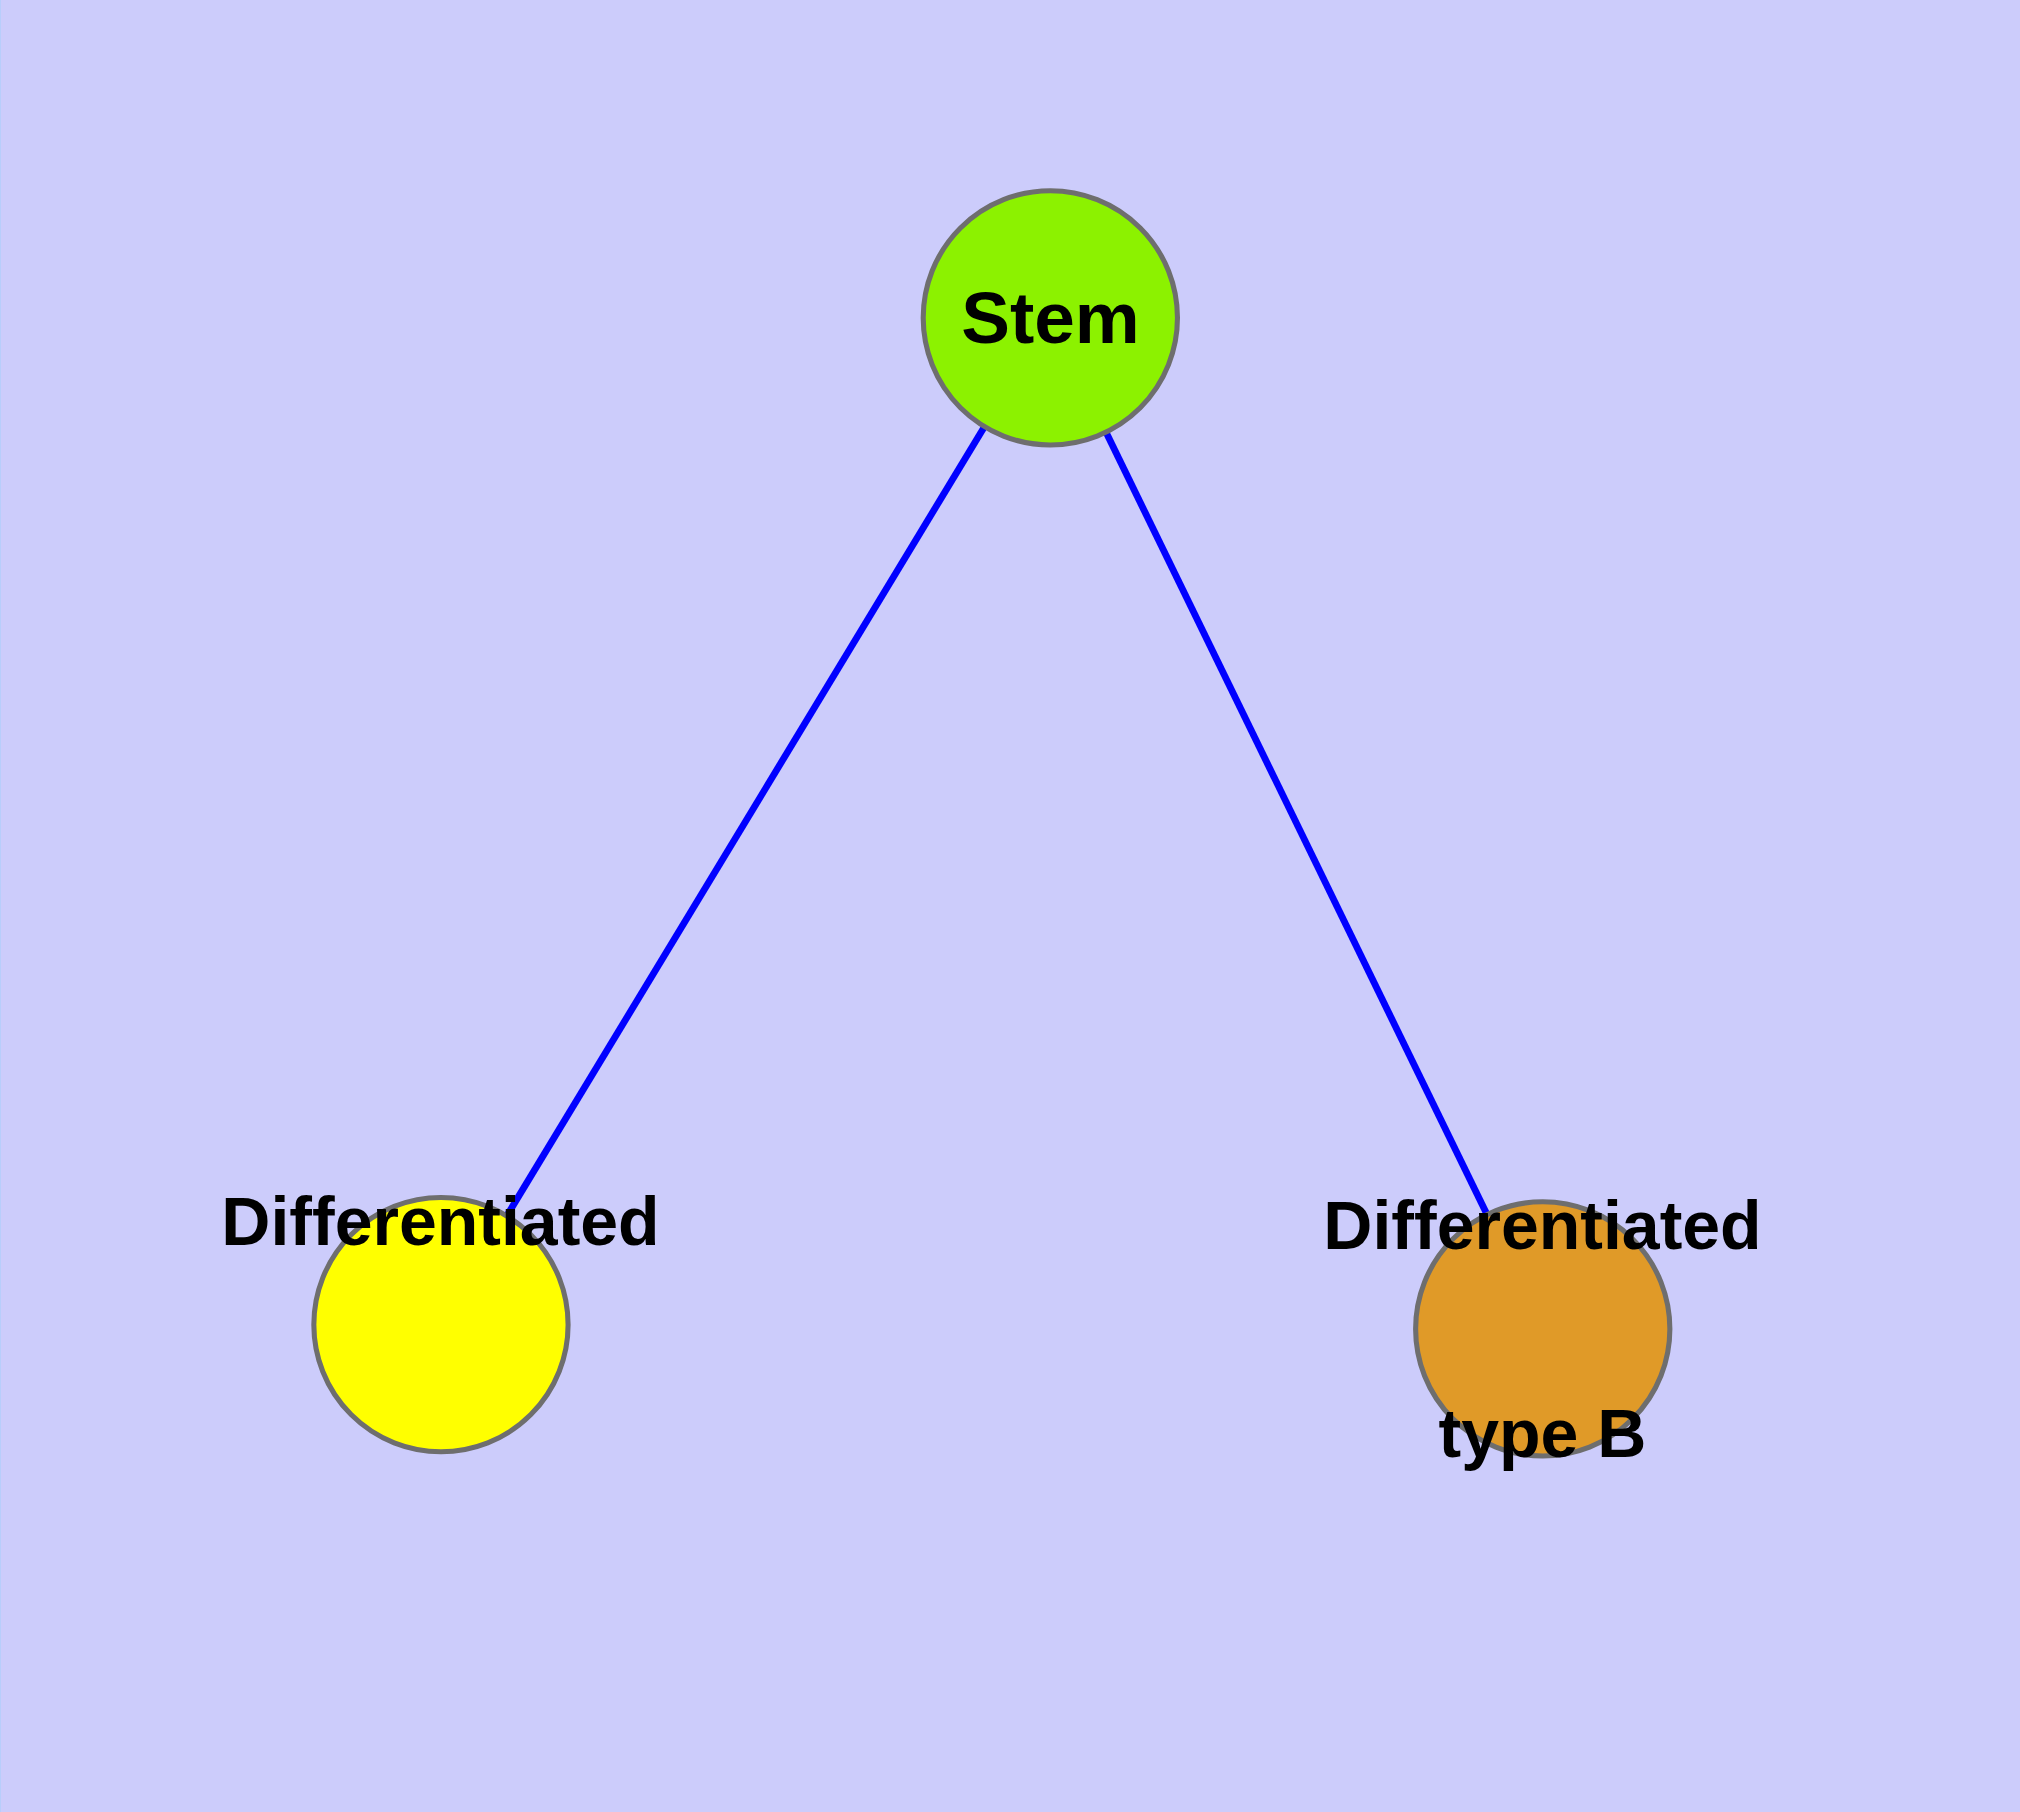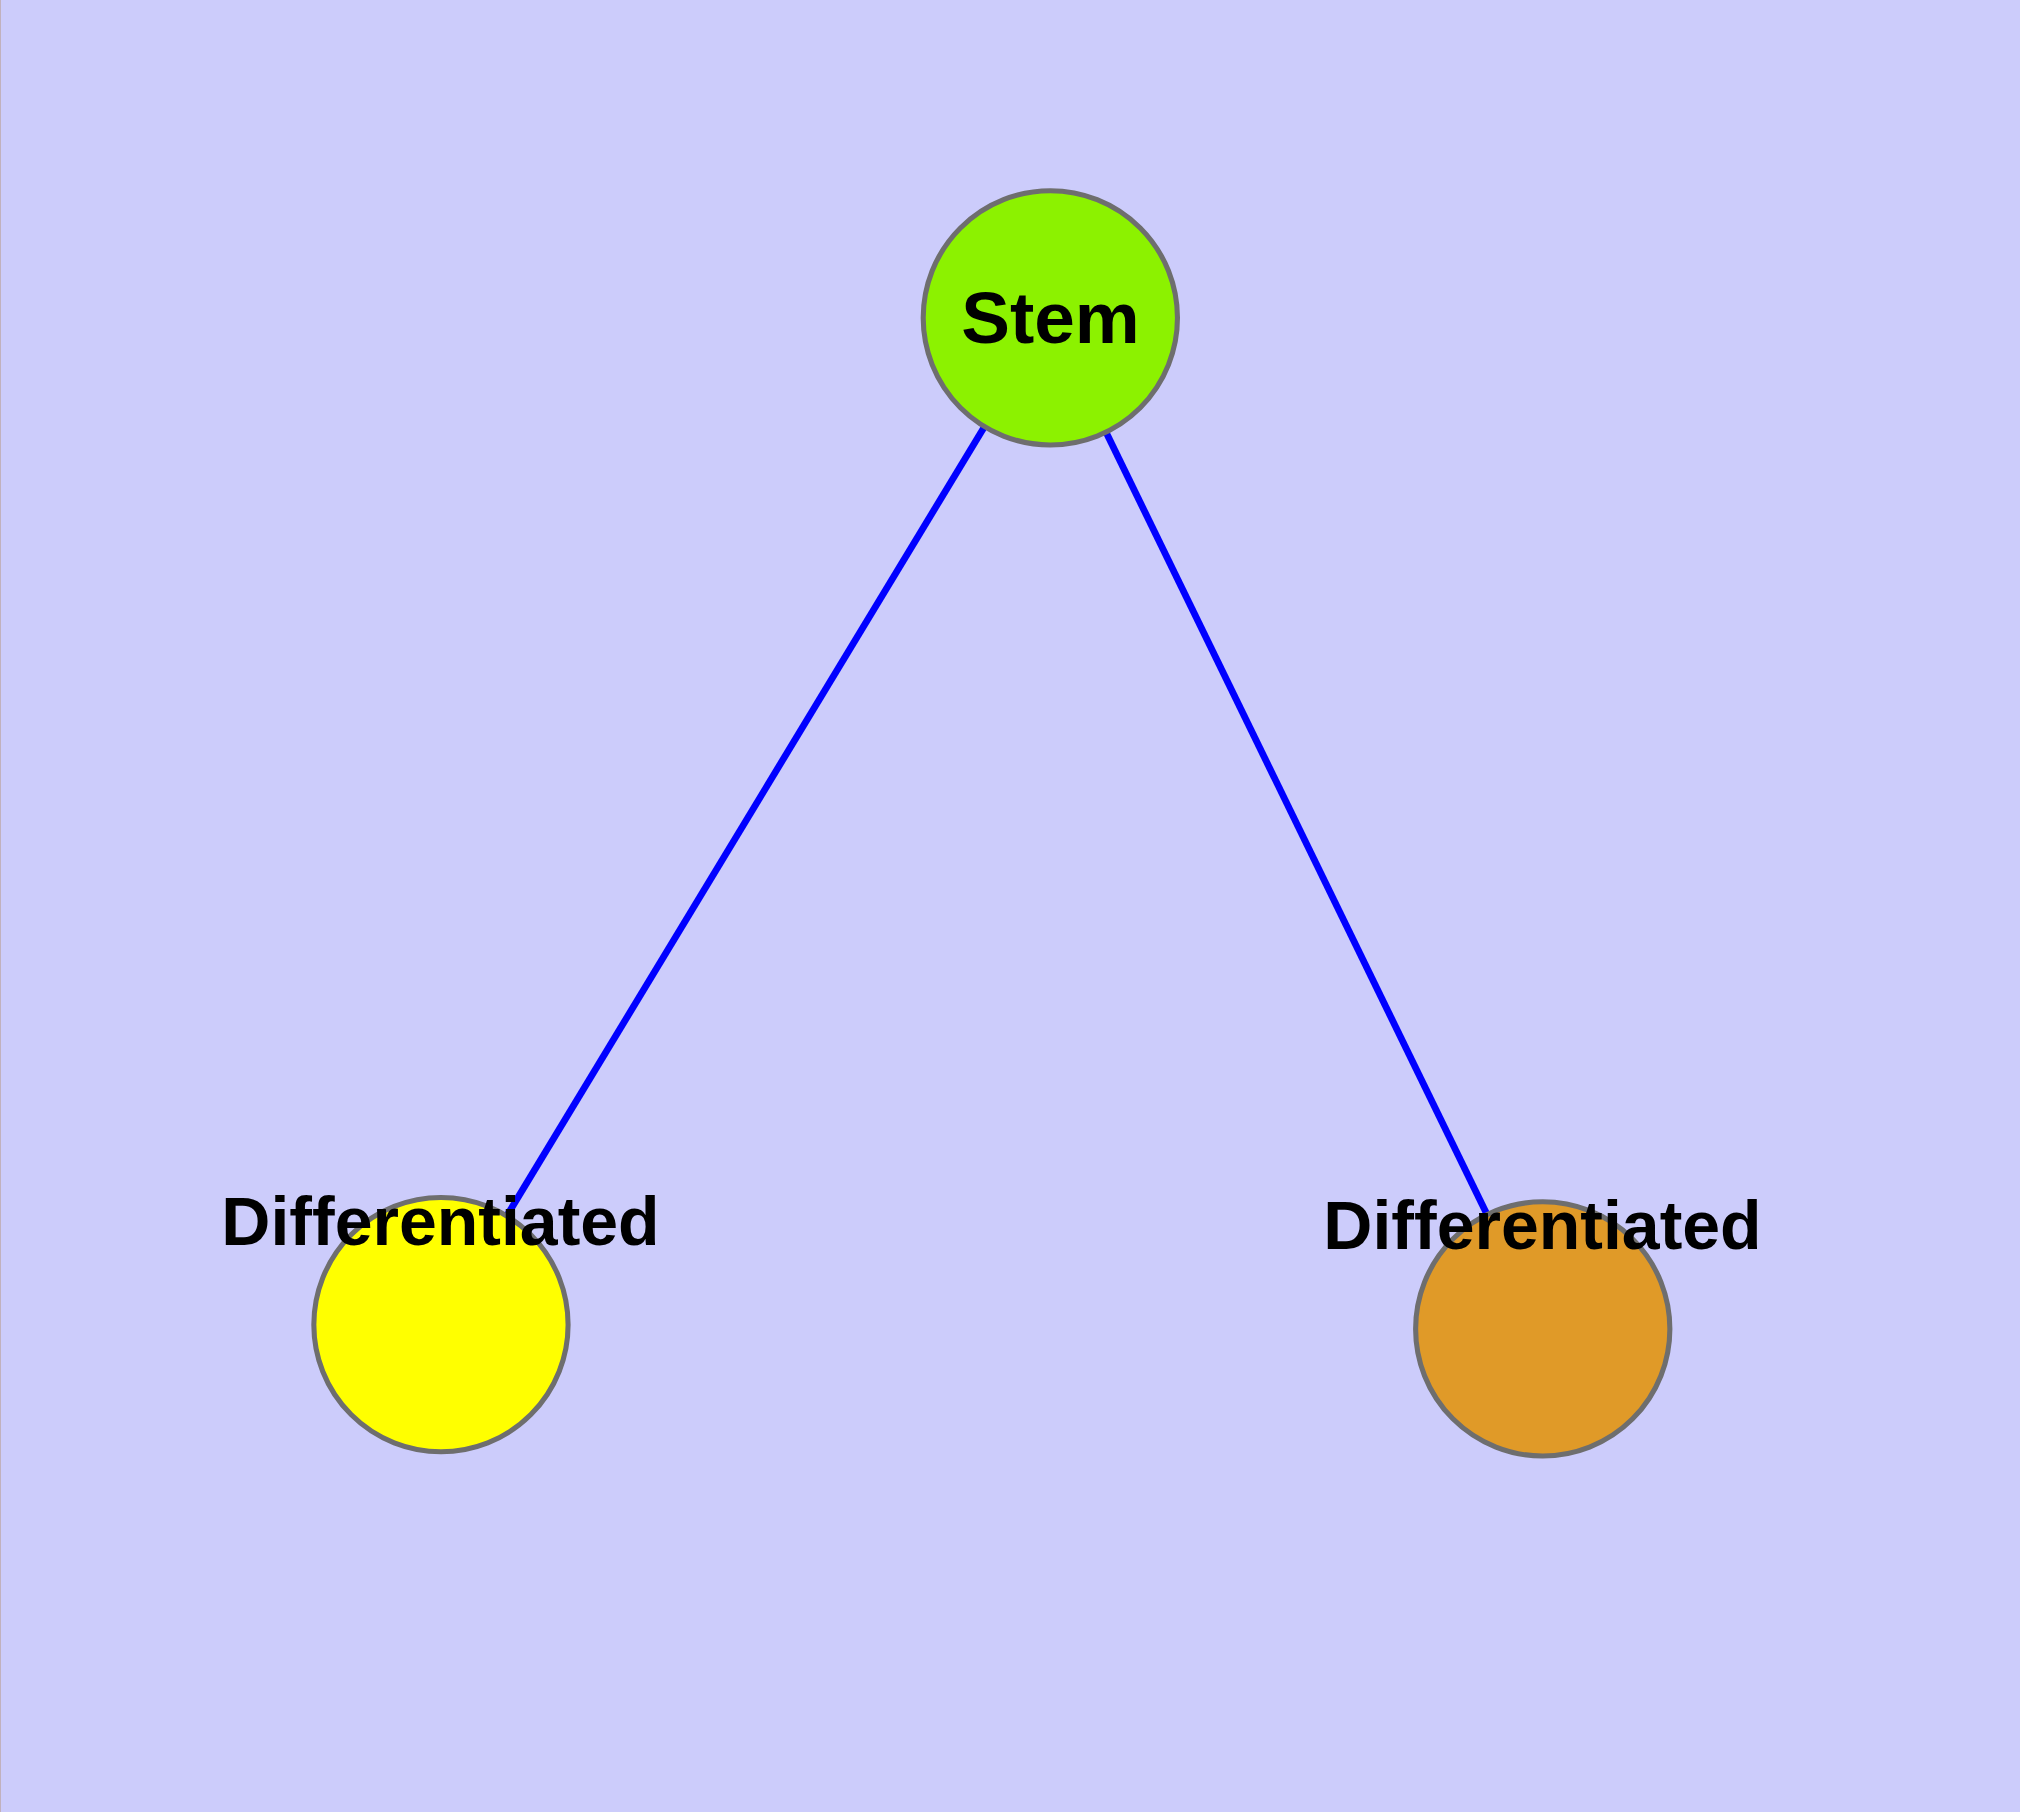--- a/index.html
+++ b/index.html
@@ -53,21 +53,21 @@
   #label-type-b {
     font-size: 68px;
     left: 1288px;
     top: 1243px;
     width: 509px;
   }
 </style>
 </head>
 <body style="background: rgb(204, 204, 251);">
 
-<div id="diagram-root" style="background: #a16207;">
+<div id="diagram-root" style="background: #7dd3fc;">
 
   <svg id="graph-svg" viewBox="0 0 2384 2138">
     <rect x="0" y="0" width="2384" height="2138" fill="#ccccfb"></rect>
 
     <g>
       <line id="edge-stem-diff-a" x1="1239" y1="375" x2="520" y2="1563" stroke="#0000ff" stroke-width="8" stroke-linecap="butt"></line>
       <line id="edge-stem-diff-b" x1="1239" y1="375" x2="1820" y2="1568" stroke="#0000ff" stroke-width="8" stroke-linecap="butt"></line>
     </g>
 
     <g>
@@ -80,16 +80,17 @@
   <div id="label-stem" class="node-label" style="left: 796px; top: 132px;">
     <div>Stem</div>
   </div>
 
   <div id="label-type-a" class="node-label" style="left: 186px; top: 1048px;">
     <div>Differentiated</div>
   </div>
 
   <div id="label-type-b" class="node-label" style="left: 1288px; top: 1052px;">
     <div>Differentiated</div>
+    <div>type B</div>
   </div>
 
 </div>
 
 
 </body></html>

